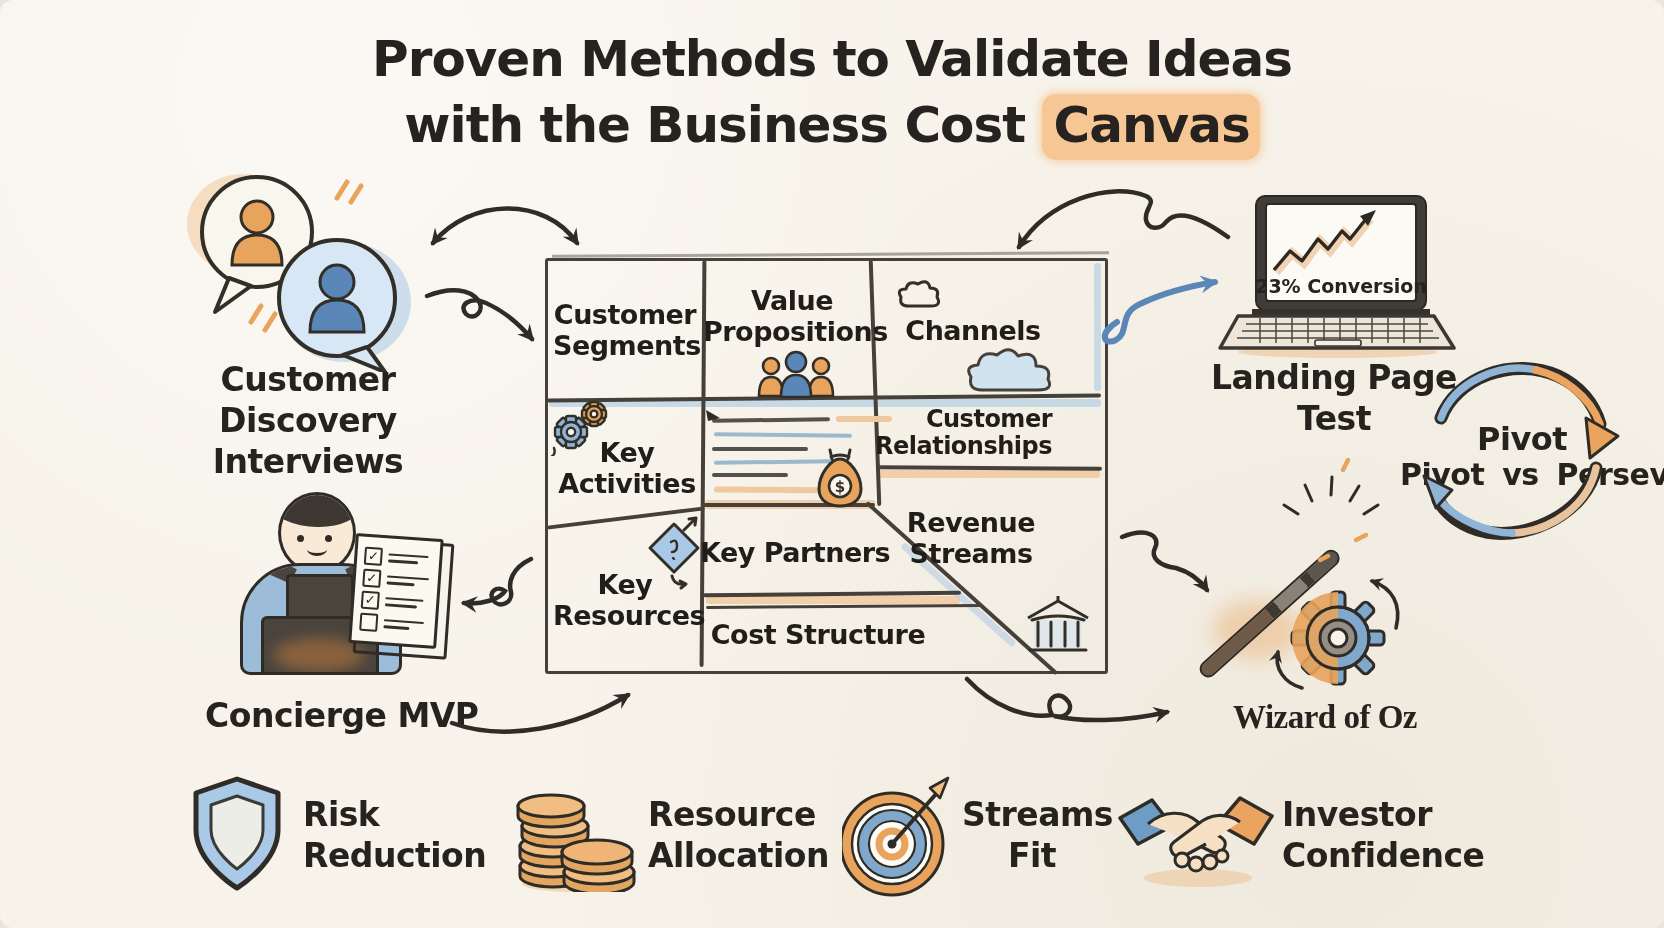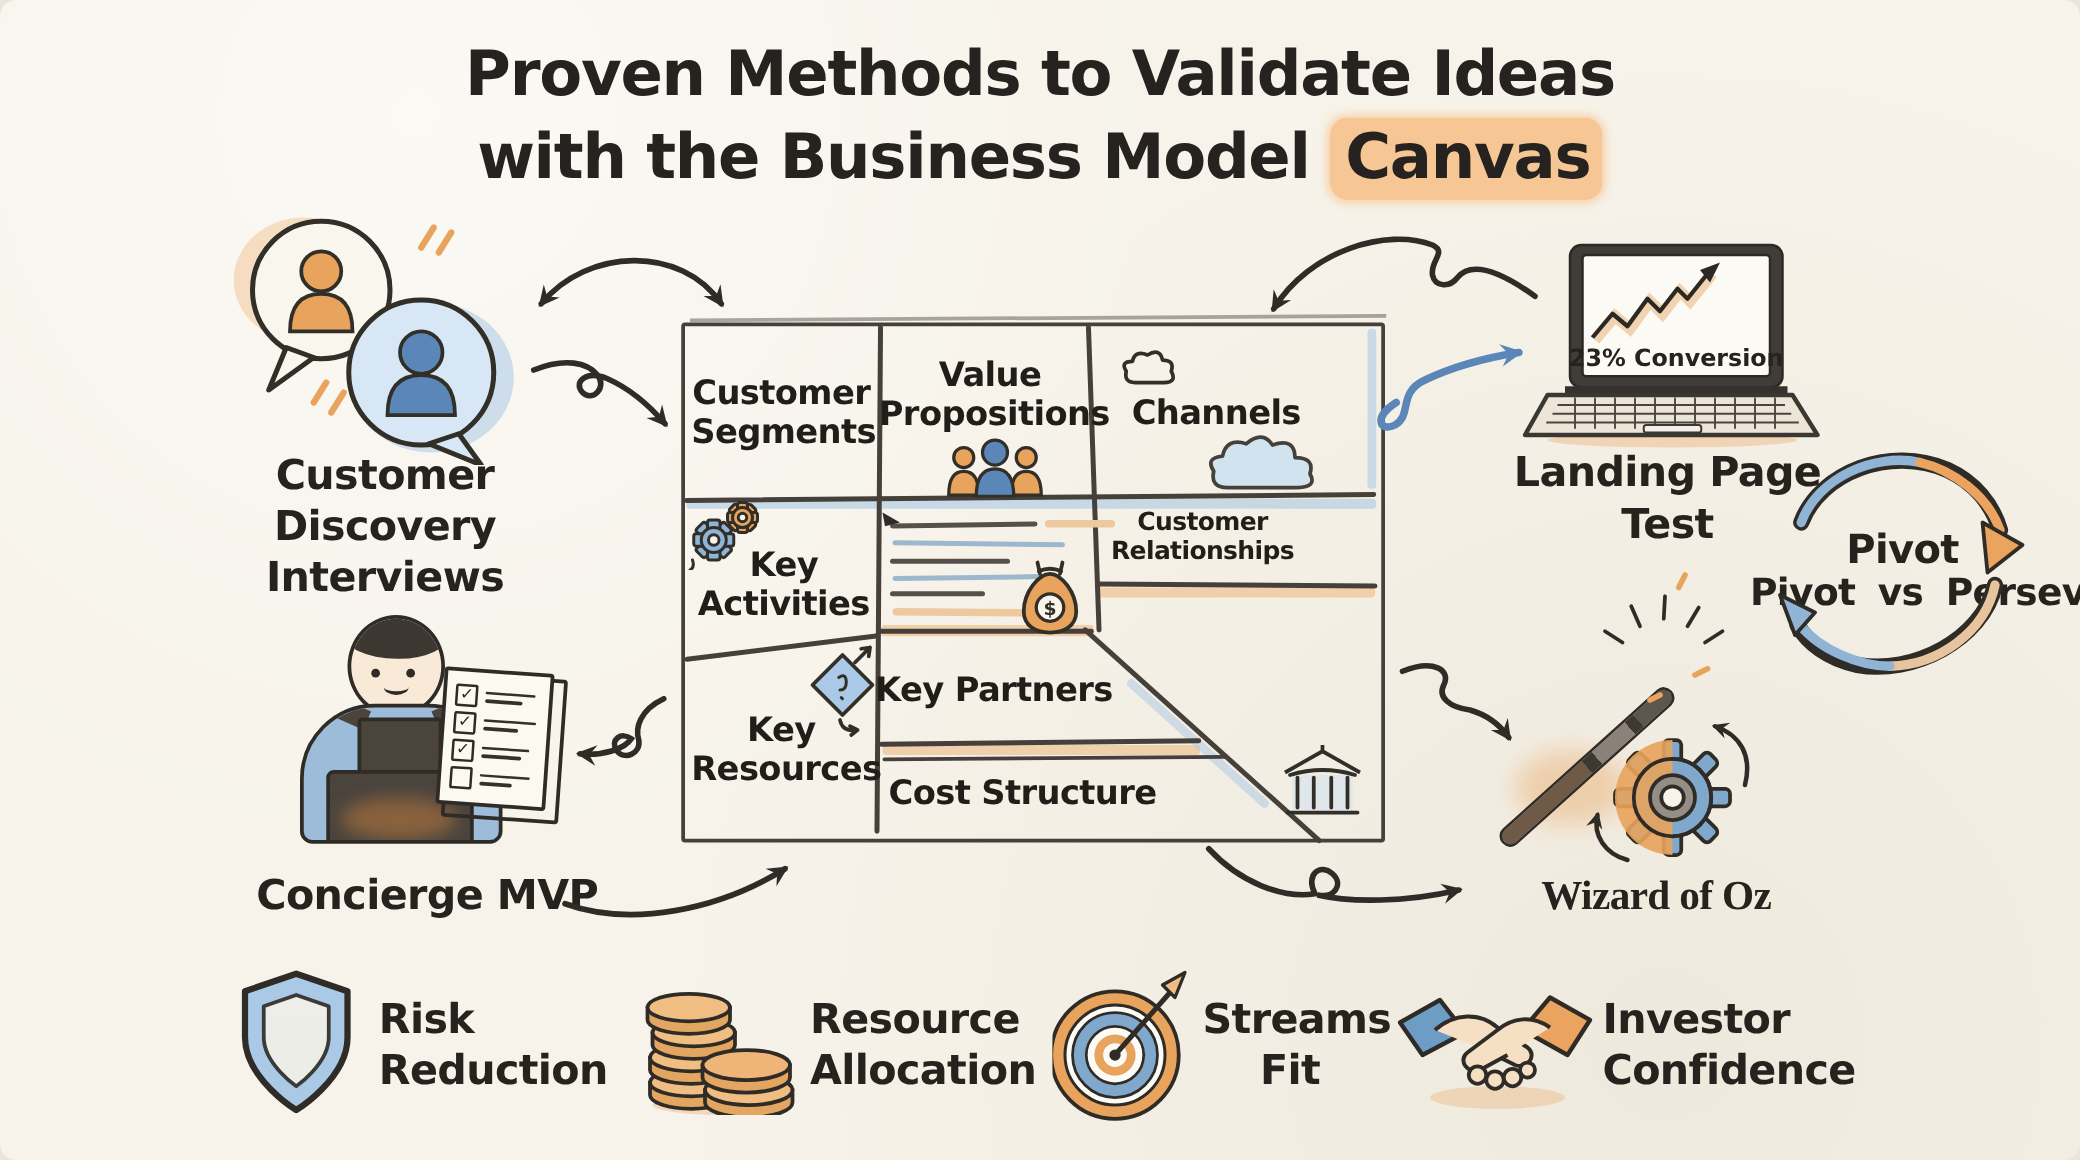--- a/index.html
+++ b/index.html
@@ -49,21 +49,21 @@
   svg text{font-family:"DejaVu Sans","Liberation Sans",sans-serif;}
 </style>
 </head>
 <body>
 
 <div id="stage">
 
   
   <div class="abs title-line" style="top:30px;">Proven Methods to Validate Ideas</div>
   <div class="abs title-line" style="top:96px;">
-    <span>with the Business Model</span>
+    <span>with the Business Cost</span>
     <span class="hl">Canvas</span>
   </div>
 
   
   <svg class="abs" style="left:185px;top:172px;" width="250" height="200" viewBox="0 0 250 200">
     <ellipse cx="58" cy="52" rx="56" ry="50" fill="#eeb473" opacity="0.38"></ellipse>
     <ellipse cx="160" cy="130" rx="66" ry="60" fill="#a9c9e6" opacity="0.55"></ellipse>
     <circle cx="72" cy="60" r="55" fill="#f9f6ee" stroke="#322e28" stroke-width="4"></circle>
     <path d="M44 106 L30 140 L66 114 Z" fill="#f9f6ee" stroke="#322e28" stroke-width="4" stroke-linejoin="round"></path>
     <circle cx="72" cy="45" r="16" fill="#e8a35c" stroke="#322e28" stroke-width="3"></circle>
@@ -99,21 +99,22 @@
   <div class="abs gl" style="left:703px;top:592px;width:258px;height:3.5px;transform:rotate(-.6deg);"></div>
   <div class="abs gl" style="left:706px;top:605px;width:276px;height:3px;transform:rotate(-.4deg);"></div>
   <div class="abs gl" style="left:876px;top:466px;width:226px;height:3.5px;transform:rotate(.4deg);"></div>
   <div class="abs gl" style="left:868px;top:501px;width:256px;height:3.5px;transform:rotate(42deg);transform-origin:0 0;"></div>
 
   
   <div class="abs cell" style="left:553px;top:300px;width:144px;">Customer Segments</div>
   <div class="abs cell" style="left:703px;top:286px;width:178px;">Value Propositions</div>
   <div class="abs cell" style="left:903px;top:316px;width:140px;">Channels</div>
   <div class="abs cell" style="left:551px;top:438px;width:152px;">Key Activities</div>
-  <div class="abs cell" style="left:872px;top:406px;width:180px;font-size:20px;">Customer Relationships</div>
+  <div class="abs cell" style="left:872px;top:406px;width:180px;font-size:24px;text-align:right;">Customer Relationships</div>
+  <div class="abs cell" style="left:905px;top:508px;width:132px;">Revenue Streams</div>
   <div class="abs cell" style="left:553px;top:570px;width:144px;">Key Resources</div>
   <div class="abs cell" style="left:700px;top:538px;width:178px;white-space:nowrap;">Key Partners</div>
   <div class="abs cell" style="left:708px;top:620px;width:220px;white-space:nowrap;">Cost Structure</div>
 
   
   <svg class="abs" style="left:755px;top:350px;" width="82" height="48" viewBox="0 0 82 48">
     <circle cx="16" cy="16" r="8" fill="#e8a35c" stroke="#322e28" stroke-width="2.6"></circle>
     <path d="M4 46 Q4 27 16 27 Q28 27 28 46 Z" fill="#e8a35c" stroke="#322e28" stroke-width="2.6"></path>
     <circle cx="66" cy="16" r="8" fill="#e8a35c" stroke="#322e28" stroke-width="2.6"></circle>
     <path d="M54 46 Q54 27 66 27 Q78 27 78 46 Z" fill="#e8a35c" stroke="#322e28" stroke-width="2.6"></path>

